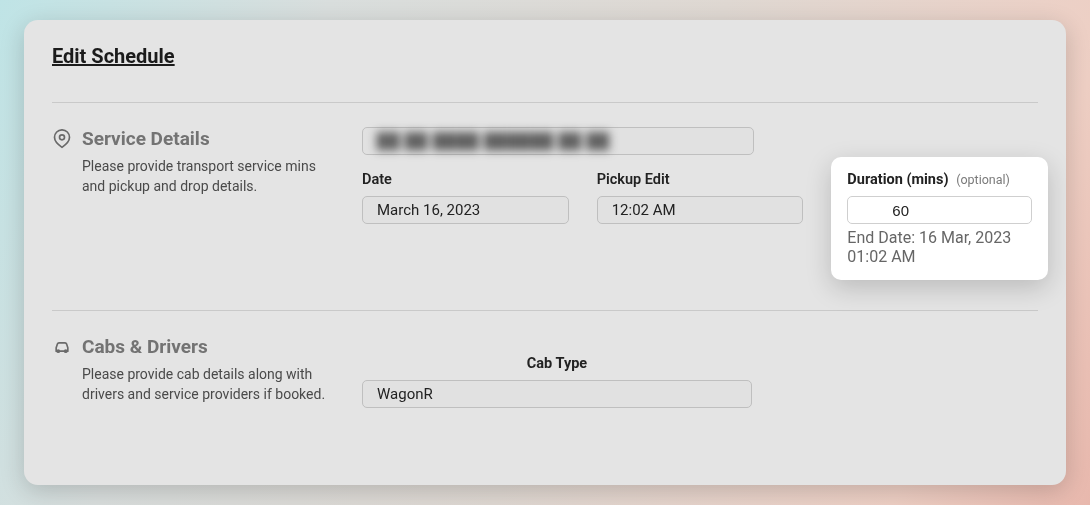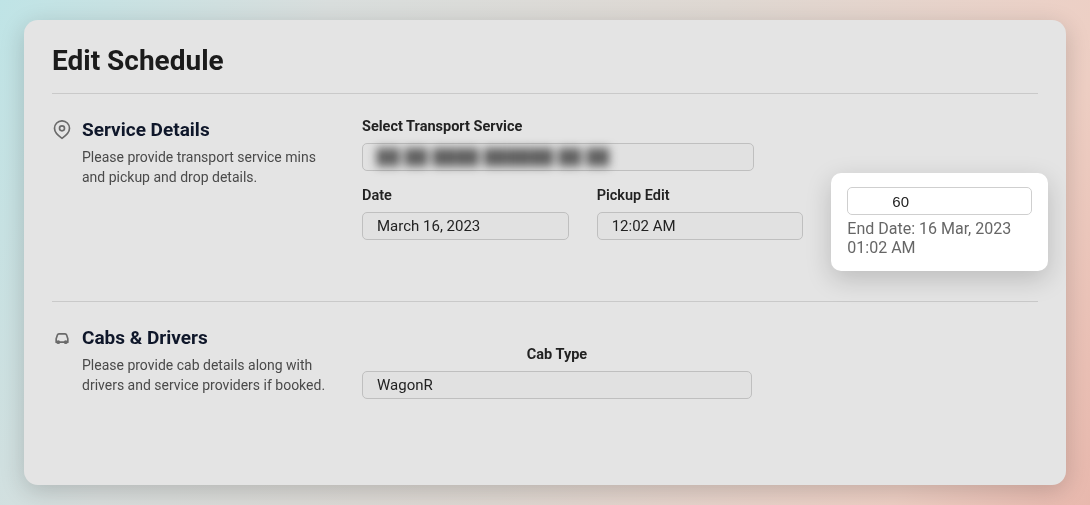--- a/index.html
+++ b/index.html
@@ -13,25 +13,26 @@
   .card {
     width: 100%;
     height: 100%;
     background: #e4e4e4;
     border-radius: 14px;
     box-shadow: 0 6px 24px rgba(0,0,0,0.18);
     padding: 24px 28px 0 28px;
     overflow: hidden;
   }
   .card-title {
-    font-size: 28px;
+    font-size: 20px;
     font-weight: 700;
     color: #1b1b1b;
-    padding-bottom: 16px;
+    padding-bottom: 34px;
     border-bottom: 1px solid #c9c9c9;
+    text-decoration: underline;
   }
   .section {
     display: flex;
     padding: 24px 0 30px 0;
     border-bottom: 1px solid #c9c9c9;
   }
   .section:last-child { border-bottom: none; padding-bottom: 0; }
   .section-left {
     width: 310px;
     flex: 0 0 310px;
@@ -42,21 +43,21 @@
     width: 20px;
     height: 20px;
     flex: 0 0 20px;
     color: #6a6a6a;
     margin-top: 2px;
   }
   .section-icon svg { width: 100%; height: 100%; display: block; }
   .section-head h2 {
     font-size: 19px;
     font-weight: 700;
-    color: #0f172a;
+    color: #737373;
     margin-bottom: 6px;
   }
   .section-head p {
     font-size: 14px;
     color: #4a4a4a;
     line-height: 1.45;
     max-width: 260px;
   }
   .section-body { flex: 1; }
   .field-label {
@@ -131,41 +132,44 @@
         </svg>
       </span>
       <div class="section-head">
         <h2>Service Details</h2>
         <p>Please provide transport service mins and pickup and drop details.</p>
       </div>
     </div>
 
     <div class="section-body">
       <div class="mb16 w-service">
-        <label class="field-label">Select Transport Service</label>
         <div class="ctrl">
           <span class="blurred">██ ██ ████ ██████ ██ ██</span>
         </div>
       </div>
 
       <div class="row">
         <div class="col">
           <label class="field-label thin">Date</label>
           <div class="ctrl">
             <span>March 16, 2023</span>
           </div>
         </div>
         <div class="col">
           <label class="field-label thin">Pickup Edit</label>
           <div class="ctrl">
             <span>12:02 AM</span>
           </div>
         </div>
         <div class="col">
           <div class="highlight-card">
+            <label class="field-label">
+              <span>Duration (mins)</span>
+              <span class="optional">(optional)</span>
+            </label>
             <input class="ctrl" type="text" value="60" style="">
             <div class="helper">End Date: 16 Mar, 2023 01:02 AM</div>
           </div>
         </div>
       </div>
     </div>
   </div>
 
   <div class="section">
     <div class="section-left">

